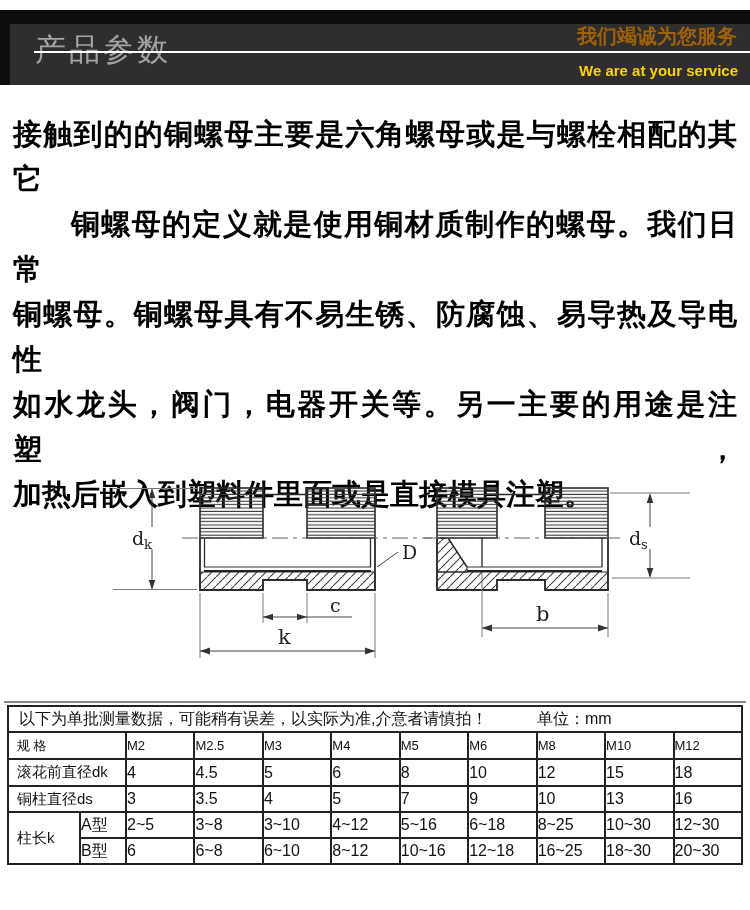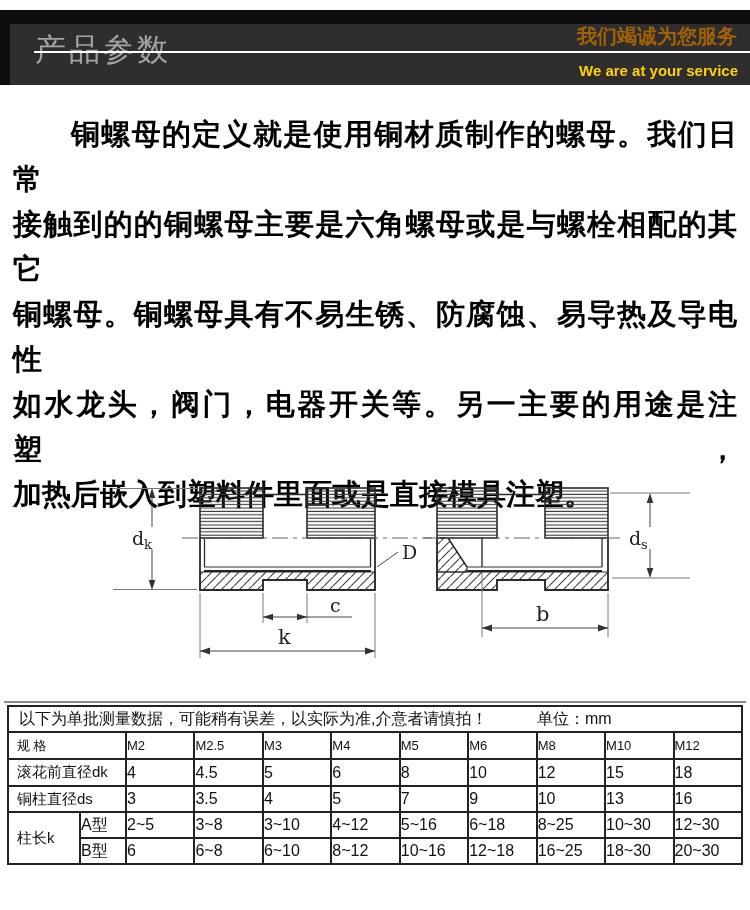--- a/index.html
+++ b/index.html
@@ -41,22 +41,22 @@
 
 <div class="header">
   <div class="header-panel"></div>
   <div class="header-title">产品参数</div>
   <div class="header-line"></div>
   <div class="slogan-cn">我们竭诚为您服务</div>
   <div class="slogan-en">We are at your service</div>
 </div>
 
 <div class="intro">
+  <div class="intro-line">接触到的的铜螺母主要是六角螺母或是与螺栓相配的其它</div>
   <div class="intro-line first">铜螺母的定义就是使用铜材质制作的螺母。我们日常</div>
-  <div class="intro-line">接触到的的铜螺母主要是六角螺母或是与螺栓相配的其它</div>
   <div class="intro-line">铜螺母。铜螺母具有不易生锈、防腐蚀、易导热及导电性</div>
   <div class="intro-line">如水龙头，阀门，电器开关等。另一主要的用途是注塑，</div>
   <div class="intro-line last">加热后嵌入到塑料件里面或是直接模具注塑。</div>
 </div>
 
 <svg class="diagram" width="750" height="290" viewBox="0 0 750 290">
   <defs>
     <pattern id="knurl" width="8" height="3.4" patternUnits="userSpaceOnUse">
       <line x1="0" y1="1.2" x2="8" y2="1.2" stroke="#3a3a3a" stroke-width="1.1"></line>
     </pattern>

